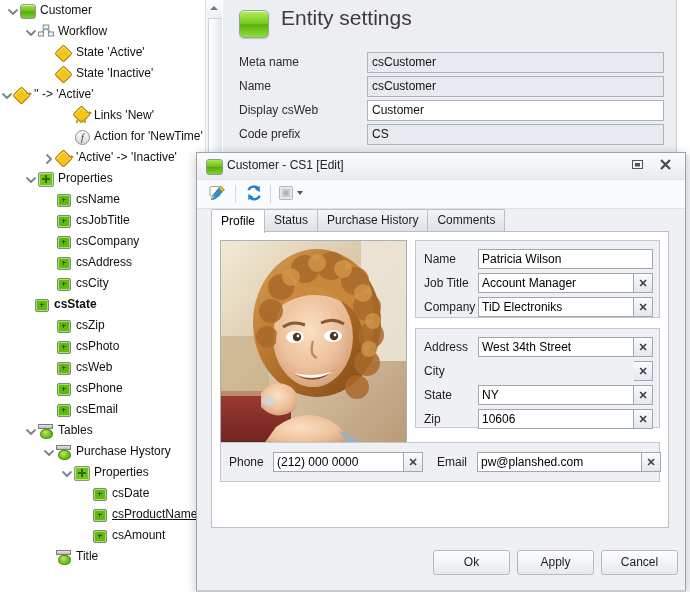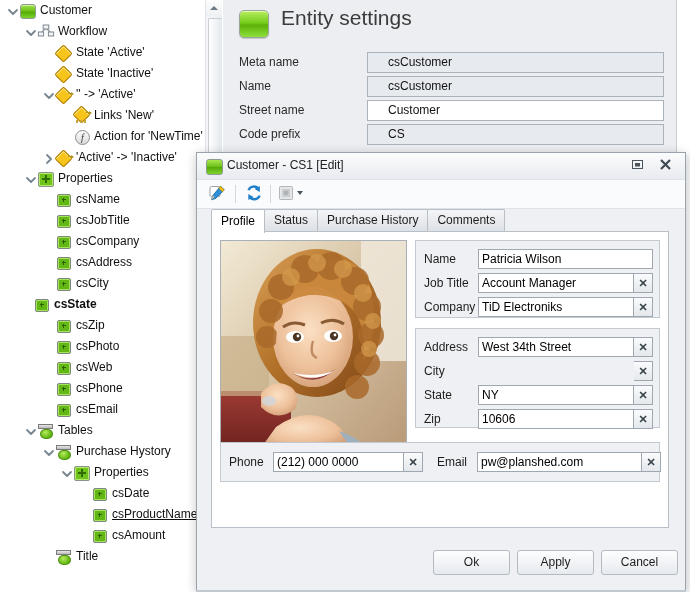--- a/index.html
+++ b/index.html
@@ -153,21 +153,21 @@
   }
   #entity-title {
     position:absolute; left:42px; top:0; font-size:21px; color:#3b3b3b;
     white-space:nowrap;
   }
   .es-row { position:absolute; height:22px; left:16px; right:26px; }
   .es-lbl { position:absolute; left:0; top:3px; font-size:12px; color:#2b2b2b; }
   .es-inp {
     position:absolute; left:128px; right:0; top:0; height:21px;
     border:1px solid #aab3bb; background:#e7eaee; box-sizing:border-box;
-    font-size:12px; line-height:19px; padding:0 20px; color:#121212;
+    font-size:12px; line-height:19px; padding:0 4px; color:#121212;
   }
   .es-inp.white { background:#ffffff; }
   #entity-pane-botline{
     position:absolute; left:0; right:0; bottom:0; height:2px;
     background: linear-gradient(#c8ccd2,#ffffff);
   }
   #bg-right-strip{
     position:absolute; left:676px; top:0; width:14px; height:155px;
     background:#ffffff; border-left:1px solid #c9cdd2;
   }
@@ -290,21 +290,21 @@
       <div class="tree-row" style="padding-left: 24px;"><span class="tw-exp"><svg width="12" height="12" viewBox="0 0 12 12">
             <path d="M2 4 L6 8 L10 4" fill="none" stroke="#77868f" stroke-width="1.8" stroke-linecap="round" stroke-linejoin="round"></path>
           </svg></span><span class="tw-ico"><span class="ic-flow"><svg width="18" height="16" viewBox="0 0 18 16">
               <path d="M9 4 L4 9 M9 4 L14 9" stroke="#8a939b" stroke-width="1.3" fill="none"></path>
               <rect x="6.2" y="1" width="5.6" height="4" fill="#f3f4f5" stroke="#7e878f"></rect>
               <rect x="1.4" y="8" width="5.2" height="4" fill="#f3f4f5" stroke="#7e878f"></rect>
               <rect x="11.4" y="8" width="5.2" height="4" fill="#f3f4f5" stroke="#7e878f"></rect>
             </svg></span></span><span class="tw-lbl">Workflow</span></div>
       <div class="tree-row" style="padding-left: 42px;"><span class="tw-exp"></span><span class="tw-ico"><span class="ic-diamond"></span></span><span class="tw-lbl">State 'Active'</span></div>
       <div class="tree-row" style="padding-left: 42px;"><span class="tw-exp"></span><span class="tw-ico"><span class="ic-diamond"></span></span><span class="tw-lbl">State 'Inactive'</span></div>
-      <div class="tree-row" style="padding-left: 42px;"><span class="tw-exp"><svg width="12" height="12" viewBox="0 0 12 12">
+      <div class="tree-row" style=""><span class="tw-exp"><svg width="12" height="12" viewBox="0 0 12 12">
             <path d="M2 4 L6 8 L10 4" fill="none" stroke="#77868f" stroke-width="1.8" stroke-linecap="round" stroke-linejoin="round"></path>
           </svg></span><span class="tw-ico"><span class="ic-diamond"></span><span class="ic-trans-arrow"></span></span><span class="tw-lbl">'' -&gt; 'Active'</span></div>
       <div class="tree-row" style="padding-left: 60px;"><span class="tw-exp"></span><span class="tw-ico"><span class="ic-diamond" style="top:0"></span><span class="ic-trans-arrow" style="top:4px"></span><span class="ic-reason-dots"></span></span><span class="tw-lbl">Links 'New'</span></div>
       <div class="tree-row" style="padding-left: 60px;"><span class="tw-exp"></span><span class="tw-ico"><span class="ic-action">f</span></span><span class="tw-lbl">Action for 'NewTime'</span></div>
       <div class="tree-row" style="padding-left: 42px;"><span class="tw-exp"><svg width="12" height="12" viewBox="0 0 12 12">
             <path d="M4 2 L8 6 L4 10" fill="none" stroke="#77868f" stroke-width="1.8" stroke-linecap="round" stroke-linejoin="round"></path>
           </svg></span><span class="tw-ico"><span class="ic-diamond"></span><span class="ic-trans-arrow"></span></span><span class="tw-lbl">'Active' -&gt; 'Inactive'</span></div>
       <div class="tree-row" style="padding-left: 24px;"><span class="tw-exp"><svg width="12" height="12" viewBox="0 0 12 12">
             <path d="M2 4 L6 8 L10 4" fill="none" stroke="#77868f" stroke-width="1.8" stroke-linecap="round" stroke-linejoin="round"></path>
           </svg></span><span class="tw-ico"><span class="ic-props"></span></span><span class="tw-lbl">Properties</span></div>
@@ -351,21 +351,21 @@
     <div id="es-rows">
         <div class="es-row" style="top: 52px;">
           <span class="es-lbl">Meta name</span>
           <div class="es-inp">csCustomer</div>
         </div>
         <div class="es-row" style="top: 76px;">
           <span class="es-lbl">Name</span>
           <div class="es-inp">csCustomer</div>
         </div>
         <div class="es-row" style="top: 100px;">
-          <span class="es-lbl">Street name</span>
+          <span class="es-lbl">Display csWeb</span>
           <div class="es-inp white">Customer</div>
         </div>
         <div class="es-row" style="top: 124px;">
           <span class="es-lbl">Code prefix</span>
           <div class="es-inp">CS</div>
         </div>
       </div>
     <div id="entity-pane-botline"></div>
   </div>
   <div id="bg-right-strip"></div>

